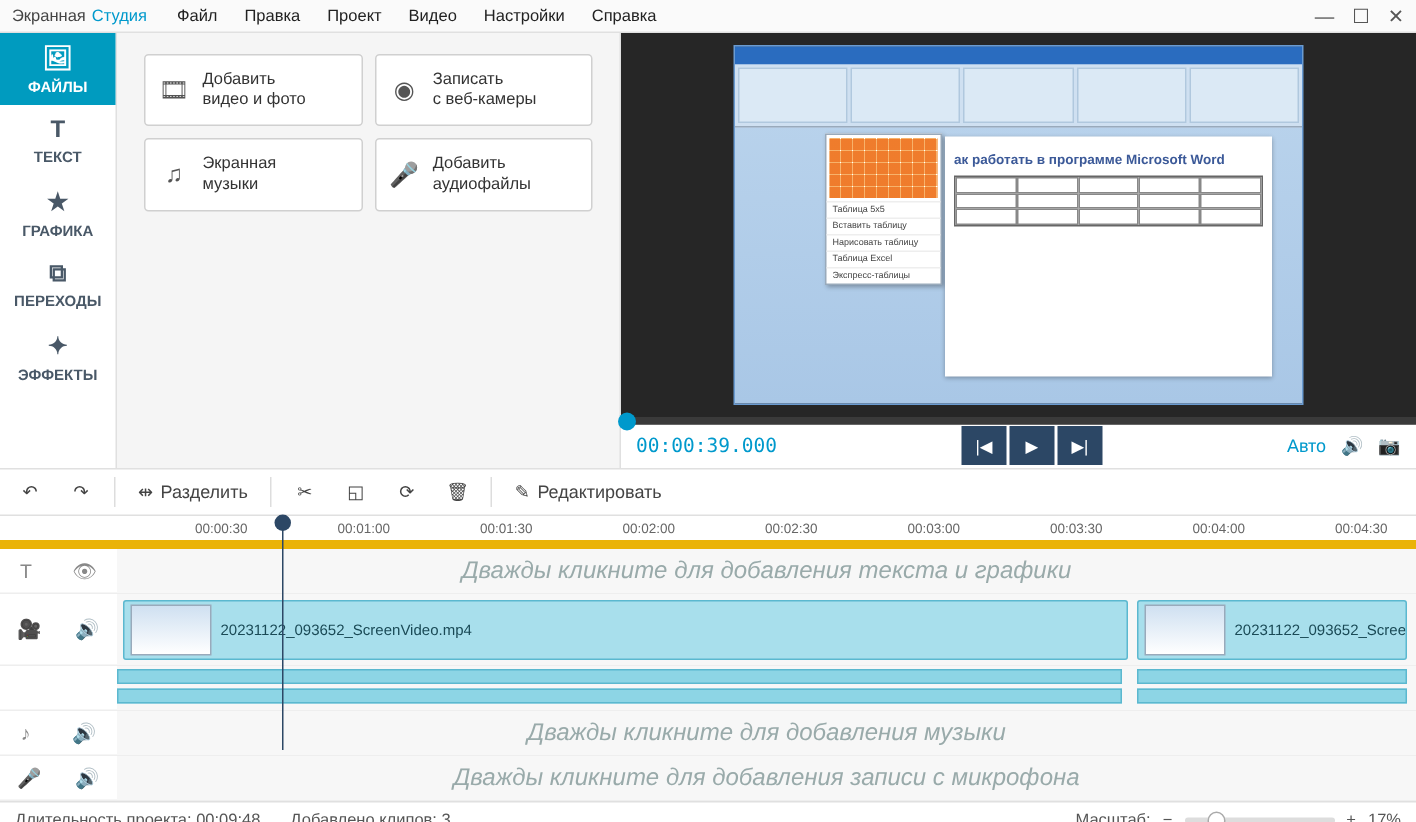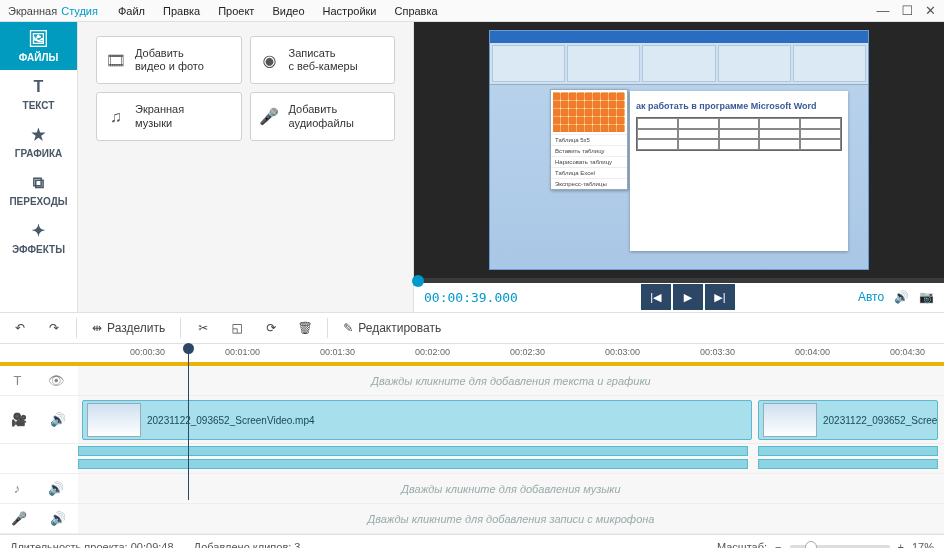--- a/index.html
+++ b/index.html
@@ -52,30 +52,30 @@
 .pbtn { width: 30px; height: 26px; background: #2c4765; color: #fff; display: flex; align-items: center; justify-content: center; font-size: 11px; cursor: pointer; }
 .pv-right { display: flex; align-items: center; gap: 10px; color: #0099cc; font-size: 12px; }
 
 .toolbar2 { height: 32px; border-top: 1px solid #e0e0e0; border-bottom: 1px solid #e0e0e0; display: flex; align-items: center; padding: 0 8px; gap: 10px; font-size: 12px; color: #444; }
 .tb-sep { width: 1px; height: 20px; background: #ddd; }
 .tb-btn { display: flex; align-items: center; gap: 5px; cursor: pointer; padding: 3px 5px; }
 .tb-btn.icon-only { width: 24px; justify-content: center; }
 .save-btn { margin-left: auto; background: #4caf1f; color: #fff; font-weight: bold; font-size: 11px; padding: 8px 16px; cursor: pointer; }
 
 .timeline { background: #fff; }
-.ruler { height: 22px; display: flex; align-items: center; font-size: 10px; color: #666; padding-left: 78px; position: relative; border-bottom: 4px solid #eab308; }
+.ruler { height: 22px; display: flex; align-items: center; font-size: 10px; color: #666; padding-left: 78px; position: relative; border-bottom: 6px solid #eab308; }
 .ruler .tick { position: absolute; top: 3px; font-size: 9px; }
 .playhead { position: absolute; left: 188px; top: 0; width: 1px; height: 156px; background: #2c4765; z-index: 5; }
 .playhead::before { content: ''; position: absolute; top: -1px; left: -5px; width: 11px; height: 11px; background: #2c4765; border-radius: 50%; }
 
 .track { height: 30px; display: flex; align-items: center; border-bottom: 1px solid #eee; }
 .track.tall { height: 48px; }
 .track-head { width: 78px; display: flex; align-items: center; justify-content: space-around; color: #888; font-size: 13px; flex-shrink: 0; }
 .track-body { flex: 1; height: 100%; position: relative; background: #f7f7f7; display: flex; align-items: center; }
-.placeholder { width: 100%; text-align: center; font-size: 11px; color: #9aa; font-style: italic; }
+.placeholder { width: 100%; text-align: center; font-size: 16px; color: #9aa; font-style: italic; }
 .clip { position: absolute; height: 40px; top: 4px; background: #a8dfec; border: 1px solid #5bb8cf; border-radius: 2px; display: flex; align-items: center; gap: 6px; padding: 2px 4px; font-size: 10px; color: #1a4a56; overflow: hidden; }
 .clip-thumb { width: 54px; height: 34px; background: linear-gradient(#cfe0f1,#fff); border: 1px solid #9ab; flex-shrink: 0; }
 .audio-clip { position: absolute; left: 0; right: 0; top: 2px; height: 10px; background: #8dd5e5; border: 1px solid #5bb8cf; }
 .audio-clip2 { top: 15px; }
 
 .statusbar { height: 24px; border-top: 1px solid #e0e0e0; display: flex; align-items: center; padding: 0 10px; font-size: 11px; color: #555; gap: 20px; }
 .zoom-area { margin-left: auto; display: flex; align-items: center; gap: 8px; }
 .zoom-track { width: 100px; height: 4px; background: #ddd; border-radius: 2px; position: relative; }
 .zoom-thumb { position: absolute; left: 15%; top: -4px; width: 12px; height: 12px; background: #fff; border: 1px solid #aaa; border-radius: 50%; }
 </style>

